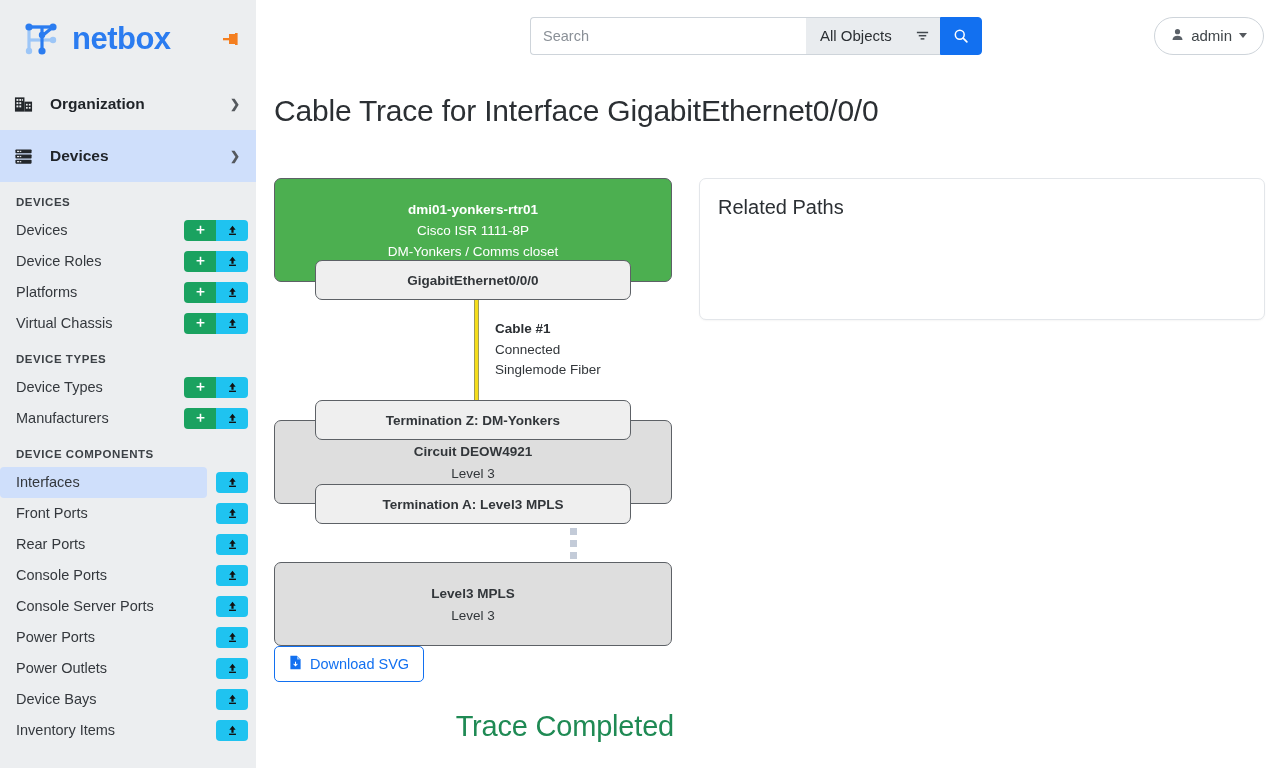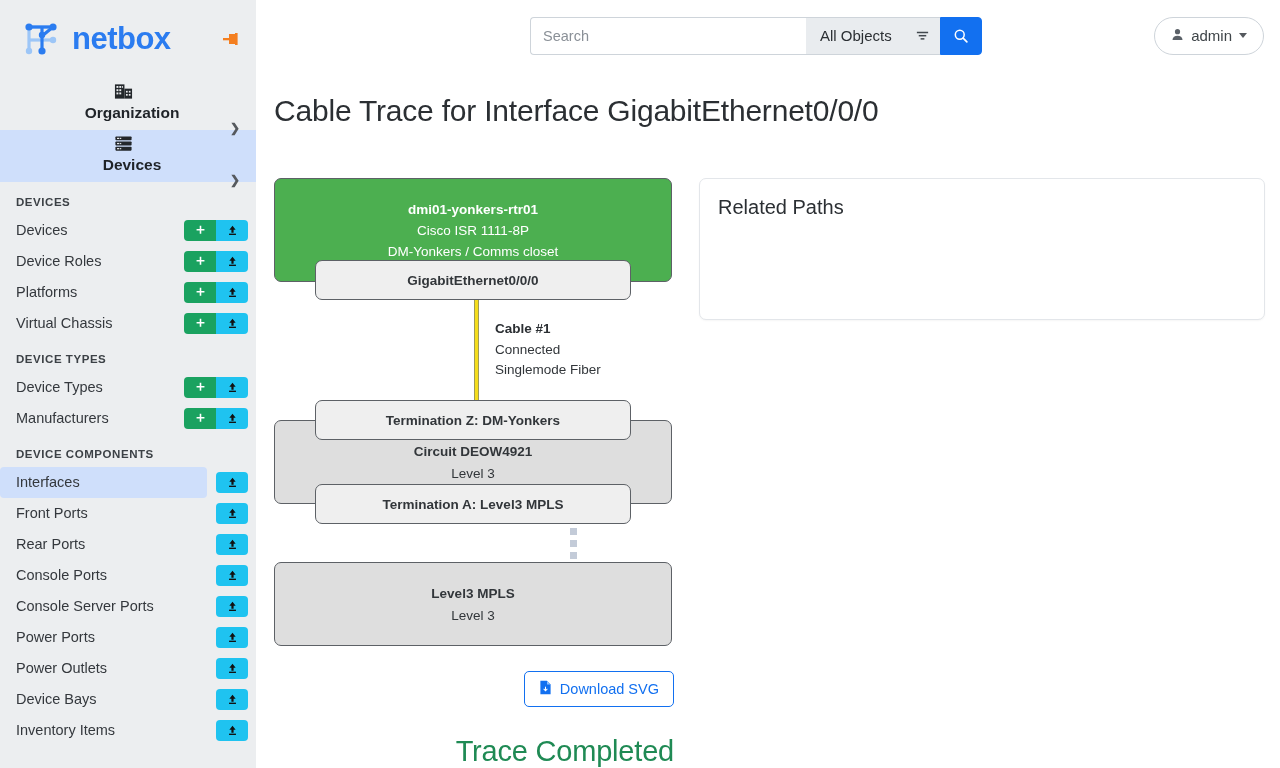--- a/index.html
+++ b/index.html
@@ -28,21 +28,21 @@
   .brand-word {
     font-size: 31px; font-weight: 700; color: #2b7cf0;
     letter-spacing: -0.5px; margin-left: 8px;
   }
   .pin-icon { margin-left: auto; width: 18px; height: 18px; }
 
   .nav-group {
     display: flex; align-items: center;
     height: 52px; padding: 0 16px 0 14px;
     cursor: pointer;
-    font-size: 15.5px; font-weight: 700; color: #1f2328; flex-direction: column;
+    font-size: 15.5px; font-weight: 700; color: #1f2328;
   }
   .nav-group.active { background: #cfdffb; }
   .nav-group .g-icon { width: 26px; flex: 0 0 26px; display: flex; align-items: center; }
   .nav-group .g-label { margin-left: 10px; }
   .nav-group .chev { margin-left: auto; color: #55595e; font-size: 12px; line-height: 1; }
 
   .section-hdr {
     font-size: 11.5px; font-weight: 700; letter-spacing: 0.55px;
     color: #3c4146; padding: 14px 0 7px 16px; text-transform: uppercase;
   }
@@ -158,21 +158,21 @@
   .dots { height: 38px; display: flex; flex-direction: column; align-items: center; justify-content: center; gap: 5px; padding-left: 0; }
   .dots-inner { margin-left: 199px; display: flex; flex-direction: column; gap: 5px; }
   .dot { width: 7px; height: 7px; background: #c3cbd8; }
 
   .node.provider {
     width: 398px; height: 84px; background: #dedede; color: #32363a;
   }
   .node.provider .pl1 { font-size: 13.5px; font-weight: 700; margin-bottom: 7px; }
   .node.provider .pl2 { font-size: 13.5px; }
 
-  .dl-row { display: flex; justify-content: flex-end; padding-top: 25px; }
+  .dl-row { display: flex; justify-content: flex-start; }
   .dl-btn {
     display: inline-flex; align-items: center; gap: 8px;
     border: 1px solid #1270f0; border-radius: 5px; background: #fff;
     color: #1270f0; font-size: 14.5px; padding: 8px 14px; cursor: pointer;
     font-family: "Liberation Sans", sans-serif;
   }
   .trace-done {
     text-align: right; color: #1f8a54; font-size: 29px;
     padding-top: 28px; letter-spacing: -0.2px;
   }

